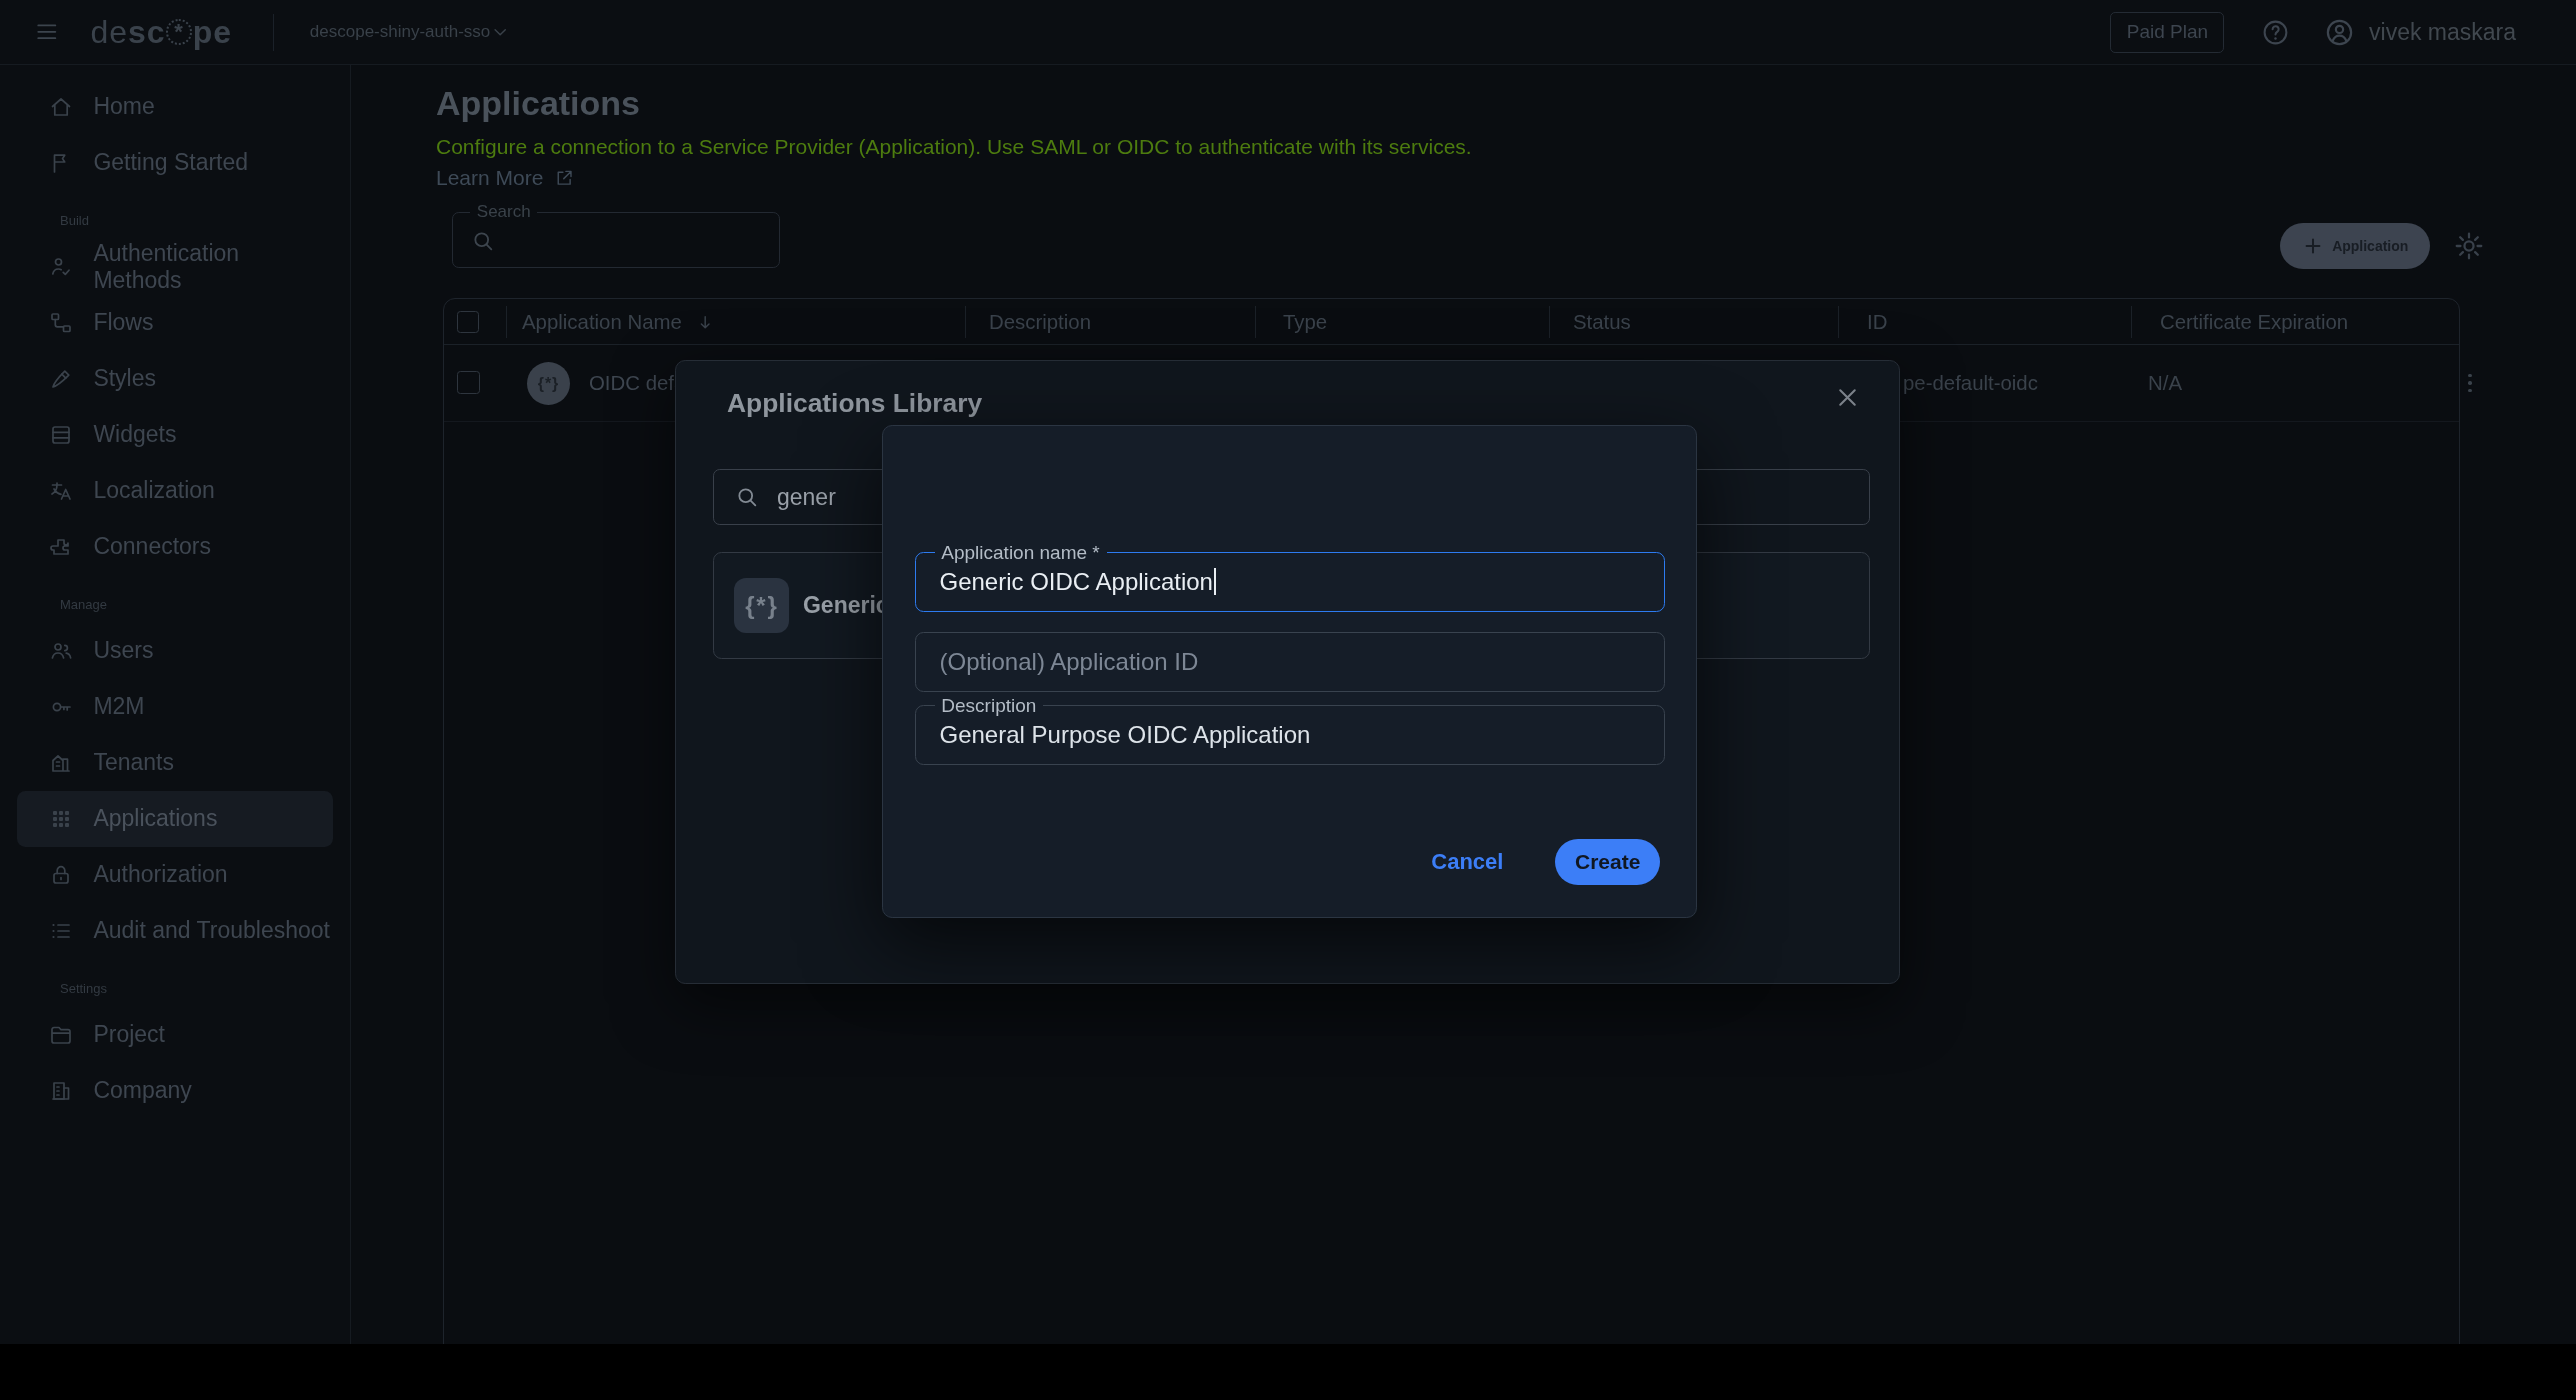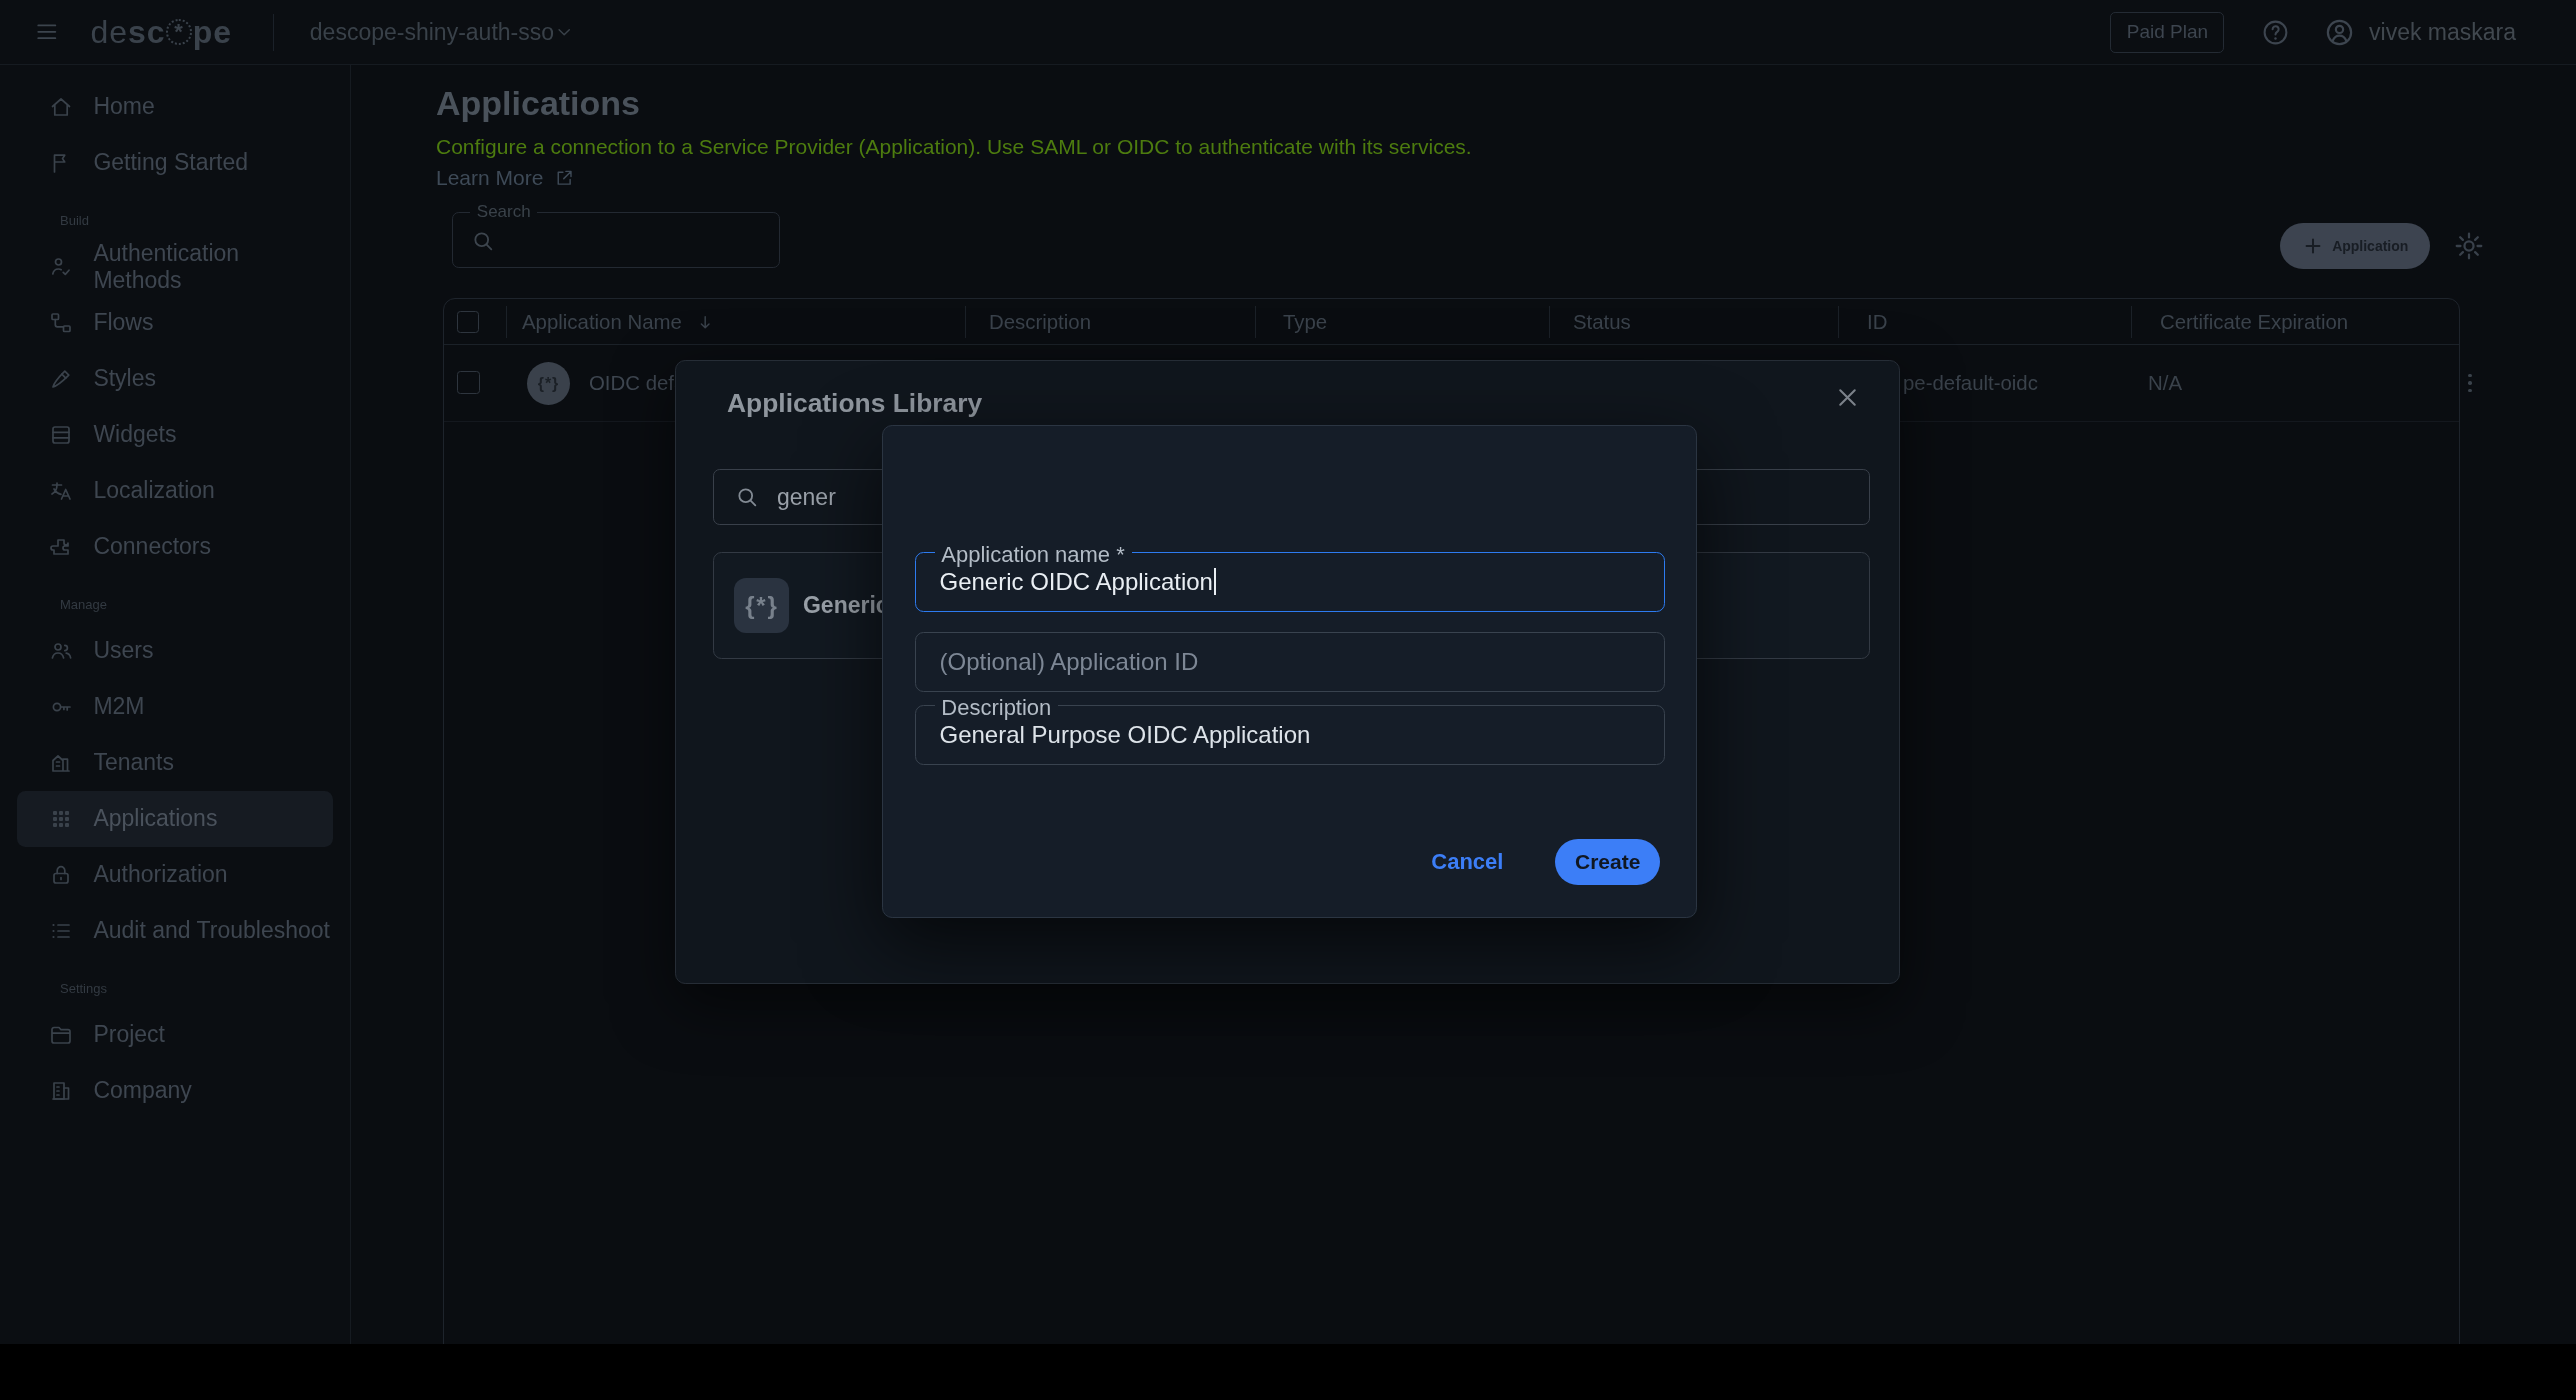--- a/index.html
+++ b/index.html
@@ -8,21 +8,21 @@
   .icon{display:inline-flex;align-items:center;justify-content:center;flex:none;}
   .icon svg{width:100%;height:100%;display:block;}
 
   
   .topbar{position:absolute;left:0;top:0;right:0;height:65px;background:#0b0e12;border-bottom:0.9px solid #161b21;display:flex;align-items:center;padding:0 60px 0 34px;}
   .hamburger{width:25.6px;height:25.6px;color:#3c444d;cursor:pointer;}
   .logo{margin-left:31px;font-size:32px;color:#3a424b;letter-spacing:0.9px;display:flex;align-items:center;}
   .logo .bold{font-weight:bold;}
   .logo-o{display:inline-flex;align-items:center;justify-content:center;width:25.6px;height:25.6px;border:2.6px dotted #3a424b;border-radius:50%;font-size:22px;font-weight:bold;margin:0 0.9px;}
   .tb-divider{width:0.9px;height:37px;background:#1b2129;margin:0 36px 0 41px;}
-  .project-sel{display:flex;align-items:center;gap:0;font-size:23px;color:#394149;cursor:pointer;}
+  .project-sel{display:flex;align-items:center;gap:0;font-size:17px;color:#394149;cursor:pointer;}
   .project-sel .icon{width:20.4px;height:20.4px;color:#394149;}
   .tb-spacer{flex:1;}
   .plan-badge{border:0.9px solid #242b34;border-radius:5.1px;color:#3d454f;font-size:19px;padding:8.5px 15.3px;}
   .tb-help{width:29px;height:29px;color:#3d454f;margin-left:37px;cursor:pointer;}
   .tb-user{display:flex;align-items:center;gap:13.6px;margin-left:34px;cursor:pointer;}
   .tb-user .icon{width:31px;height:31px;color:#3d454f;}
   .tb-user .uname{font-size:23px;color:#41484f;}
 
   
   .sidebar{position:absolute;top:65px;left:0;bottom:0;width:351px;background:#0b0e12;border-right:0.9px solid #161b21;padding-top:13.6px;}
@@ -72,21 +72,21 @@
 
   
   .dlg{position:absolute;left:882px;top:425px;width:815px;height:493px;background:#151d28;border:0.9px solid #2b3542;border-radius:10.2px;box-shadow:0 25.6px 77px rgba(0,0,0,.65);z-index:20;}
   .dlg-head{position:relative;height:78px;border-bottom:0.9px solid #242e3a;}
   .dlg-title{position:absolute;left:53px;top:24px;font-size:26.4px;font-weight:bold;color:#e9edf2;}
   .dlg-close{position:absolute;right:34px;top:22px;width:29px;height:29px;color:#99a2ac;cursor:pointer;}
   .fld{position:absolute;left:31.5px;width:750px;height:60px;border-radius:8.5px;cursor:text;}
   .fld-name{top:126px;border:1.7px solid #2d7bf0;}
   .fld-id{top:206px;border:0.9px solid #39434f;}
   .fld-desc{top:279px;border:0.9px solid #39434f;}
-  .flabel{position:absolute;top:-11px;left:19px;background:#151d28;padding:0 6.8px;font-size:22px;color:#b3bcc6;}
+  .flabel{position:absolute;top:-11px;left:19px;background:#151d28;padding:0 6.8px;font-size:19px;color:#b3bcc6;}
   .fval{position:absolute;left:24px;top:50%;transform:translateY(-50%);font-size:24px;color:#e9eef3;white-space:nowrap;}
   .fplace{position:absolute;left:24px;top:50%;transform:translateY(-50%);font-size:24px;color:#7d8795;white-space:nowrap;}
   .cursor-bar{display:inline-block;width:1.7px;height:27px;background:#e9eef3;vertical-align:-5.1px;margin-left:0.9px;}
   .dlg-actions{position:absolute;right:36px;bottom:32px;display:flex;align-items:center;gap:52px;}
   .btn-cancel{background:none;border:none;color:#3c7ef7;font-size:22px;font-weight:bold;cursor:pointer;font-family:inherit;}
   .btn-create{background:#3c7ef7;border:none;color:#101722;font-size:21px;font-weight:bold;padding:11px 19.6px;border-radius:23px;cursor:pointer;font-family:inherit;}
 </style>
 </head>
 <body>
 

